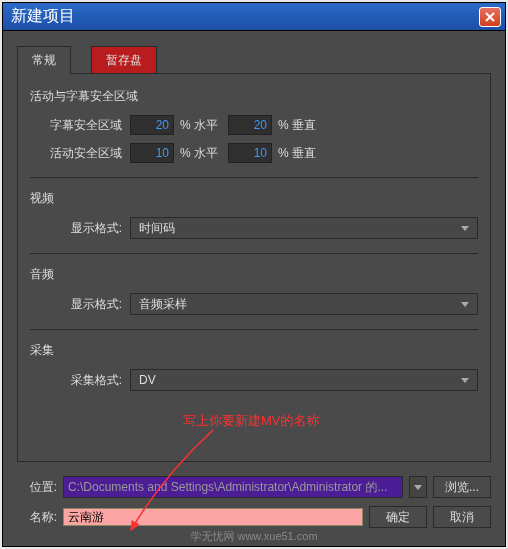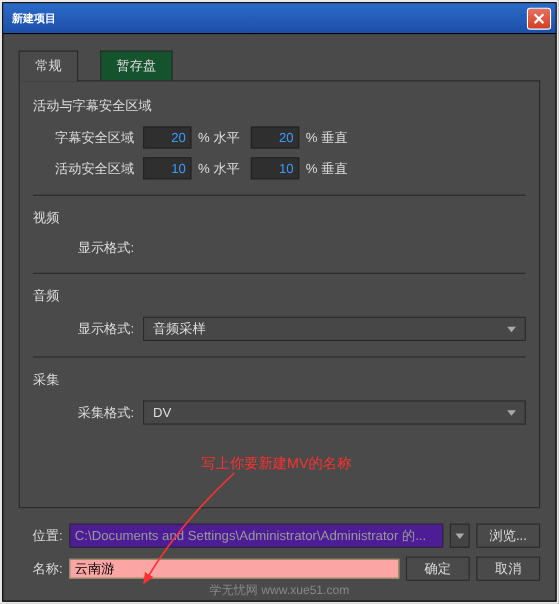--- a/index.html
+++ b/index.html
@@ -1,24 +1,24 @@
 <!DOCTYPE html>
 <html><head>
 <meta charset="utf-8">
 <style>
 *{box-sizing:border-box;margin:0;padding:0;font-family:"Microsoft YaHei",sans-serif;font-size:12px;color:#ccc}
 body{background:#e8e8e8;padding:2px}
 .window{width:504px;height:545px;background:#4a4a4a;border:1px solid #000;position:relative}
 .titlebar{height:28px;background:linear-gradient(#2a6bc8,#1d4ea8);display:flex;align-items:center;padding:0 4px;border-bottom:1px solid #000}
-.titlebar-text{color:#fff;font-weight:bold;font-size:10px;flex:1;padding-left:4px}
+.titlebar-text{color:#fff;font-weight:normal;font-size:16px;flex:1;padding-left:4px}
 .close-btn{width:22px;height:20px;background:linear-gradient(#e87060,#d04020);border:1px solid #fff;border-radius:3px;display:flex;align-items:center;justify-content:center;cursor:pointer}
 .close-btn svg{width:10px;height:10px}
 .content{padding:14px 14px 10px;height:calc(100% - 28px);display:flex;flex-direction:column}
 .tabs{display:flex;gap:20px;margin-bottom:0}
-.tab{padding:5px 14px;background:#14532d;border:1px solid #2a2a2a;border-bottom:none;color:#ddd;cursor:pointer;position:relative;top:1px}
+.tab{padding:5px 14px;background:#b91c1c;border:1px solid #2a2a2a;border-bottom:none;color:#ddd;cursor:pointer;position:relative;top:1px}
 .tab.active{background:#4a4a4a;border-color:#2a2a2a;z-index:2}
 .panel{border:1px solid #2a2a2a;flex:1;padding:14px 12px 8px;background:#4a4a4a;position:relative}
 .section-title{color:#ddd;margin-bottom:10px}
 .row{display:flex;align-items:center;margin-bottom:8px}
 .row-label{width:100px;text-align:right;padding-right:8px;color:#ddd}
 .num-input{width:44px;height:20px;background:#2f2f2f;border:1px solid #222;color:#3b99fc;text-align:right;padding:0 4px}
 .pct{margin:0 10px 0 6px;color:#ddd}
 .divider{height:1px;background:#2a2a2a;margin:14px 0 12px}
 .dropdown{flex:1;height:22px;background:#474747;border:1px solid #2a2a2a;display:flex;align-items:center;padding:0 8px;position:relative;cursor:pointer}
 .dropdown-text{flex:1;color:#ddd}
@@ -68,20 +68,24 @@
         <span class="pct">% 水平</span>
         <input class="num-input" value="10" style="">
         <span class="pct">% 垂直</span>
       </div>
 
       <div class="divider"></div>
 
       <div class="section-title">视频</div>
       <div class="row">
         <div class="row-label">显示格式:</div>
+        <div class="dropdown">
+          <span class="dropdown-text">时间码</span>
+          <span class="dropdown-arrow"></span>
+        </div>
       </div>
 
       <div class="divider"></div>
 
       <div class="section-title">音频</div>
       <div class="row">
         <div class="row-label">显示格式:</div>
         <div class="dropdown">
           <span class="dropdown-text">音频采样</span>
           <span class="dropdown-arrow"></span>

